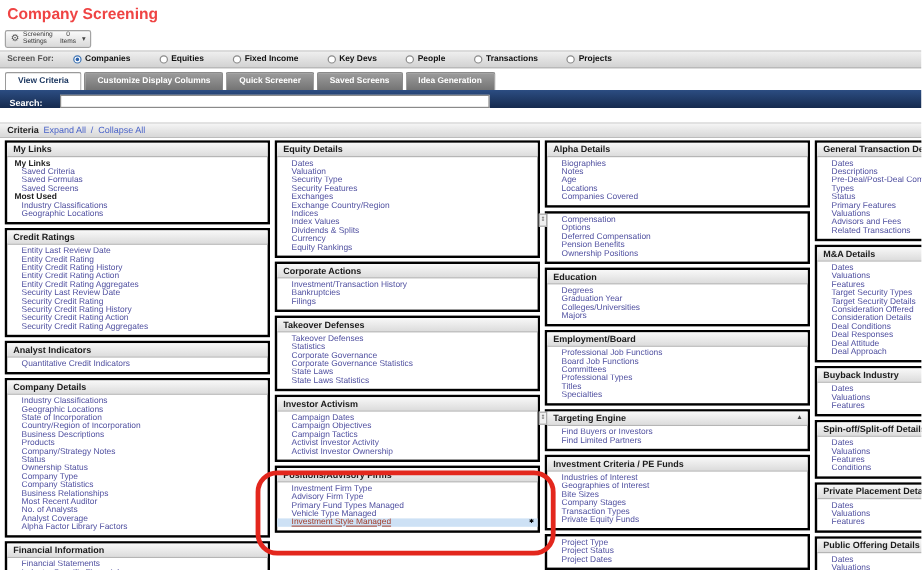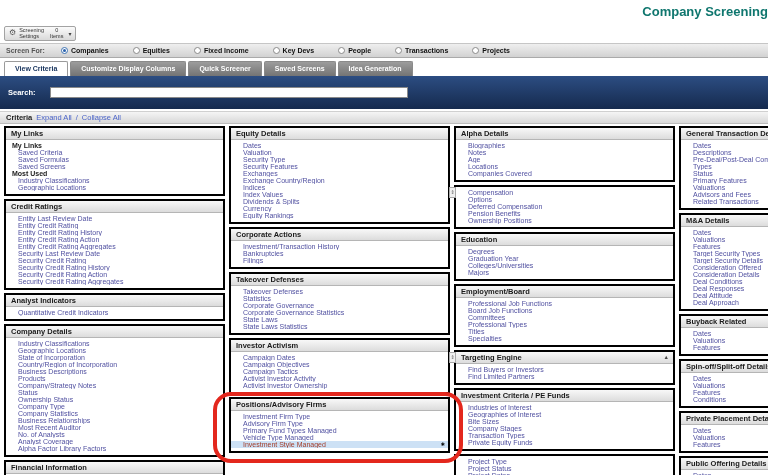--- a/index.html
+++ b/index.html
@@ -1,20 +1,20 @@
 <!DOCTYPE html>
 <html><head>
 <meta charset="utf-8">
 <style>
   * { margin:0; padding:0; box-sizing:border-box; }
   html,body { background:#fff; }
   body { font-family:"Liberation Sans", sans-serif; }
   .app { position:relative; width:768px; height:475px; overflow:hidden; background:#fff; }
 
-  .page-title { font-size:13px; font-weight:bold; color:#0f766e; padding:4px 0 2px 6px;text-align:right; }
+  .page-title { font-size:13px; font-weight:bold; color:#ef4444; padding:4px 0 2px 6px; }
 
   .settings-chip { display:inline-flex; align-items:center; gap:3px; margin:1px 0 2px 4px;
     border:1px solid #a3a3a3; border-radius:2px; background:linear-gradient(#fbfbfb,#d9d9d9);
     padding:1px 4px; height:15px; }
   .gear { font-size:8px; color:#555; line-height:8px; }
   .stack { display:flex; flex-direction:column; font-size:5.5px; line-height:6px; color:#333; }
   .stack.items { align-items:center; margin-left:3px; }
   .caret { font-size:6px; color:#444; margin-left:2px; }
 
   .screenfor-bar { display:flex; align-items:center; height:15px; width:768px;
@@ -28,27 +28,27 @@
   .radio .dot { width:3px; height:3px; border-radius:50%; background:transparent; }
   .radio.selected .dot { background:#2b62ad; }
   .rlabel { font-weight:bold; color:#111; }
 
   .tabs { display:flex; gap:2px; padding-left:4px; height:15px; margin-top:3px; }
   .tab { line-height:14px; padding:0 10px; font-size:7px; font-weight:bold; color:#fff;
     background:linear-gradient(#9c9c9c,#747474); border:1px solid #8a8a8a; border-bottom:none;
     border-radius:2px 2px 0 0; cursor:pointer; }
   .tab.active { background:#fff; color:#16325c; border-color:#9a9a9a; }
 
-  .search-bar { display:flex; align-items:center; height:33px; width:768px;
+  .search-bar { display:flex; align-items:flex-end; height:15px; width:768px;
     background:linear-gradient(#2c4d82,#152a4e); }
   .search-label { color:#fff; font-weight:bold; font-size:7.5px; margin-left:8px; }
   .search-input { width:358px; height:11px; margin-left:14px; border:1px solid #8a8a8a;
     font-size:8px; padding:0 2px; font-family:"Liberation Sans",sans-serif; }
 
-  .criteria-bar { display:flex; align-items:center; height:13px; width:768px; margin-top:2px;
+  .criteria-bar { display:flex; align-items:center; height:13px; width:768px; margin-top:12px;
     background:linear-gradient(#f5f5f5,#d8d8d8); border-top:1px solid #d0d0d0; border-bottom:1px solid #bcbcbc;
     font-size:7.5px; }
   .cb-label { font-weight:bold; color:#222; margin-left:6px; }
   .cb-link { color:#4a63c8; margin-left:4px; cursor:pointer; }
   .cb-sep { color:#4a63c8; margin-left:4px; }
 
   .columns { display:flex; gap:4px; padding-left:4px; margin-top:2px; align-items:flex-start; }
   .column { width:221px; flex:none; display:flex; flex-direction:column; gap:3px; }
   .panel { position:relative; border:2px solid #000000; background:#fff; }
   .panel-header { height:12px; line-height:11px; background:linear-gradient(#f8f8f8,#dcdcdc);
@@ -639,21 +639,21 @@
             <div class="link-row">
               <span class="link">Deal Attitude</span>
             </div>
             <div class="link-row">
               <span class="link">Deal Approach</span>
             </div>
           </div>
         </div>
         <div class="panel">
           <div class="panel-header">
-            <span class="panel-title">Buyback Related</span>
+            <span class="panel-title">Buyback Industry</span>
           </div>
           <div class="panel-body">
             <div class="link-row">
               <span class="link">Dates</span>
             </div>
             <div class="link-row">
               <span class="link">Valuations</span>
             </div>
             <div class="link-row">
               <span class="link">Features</span>

